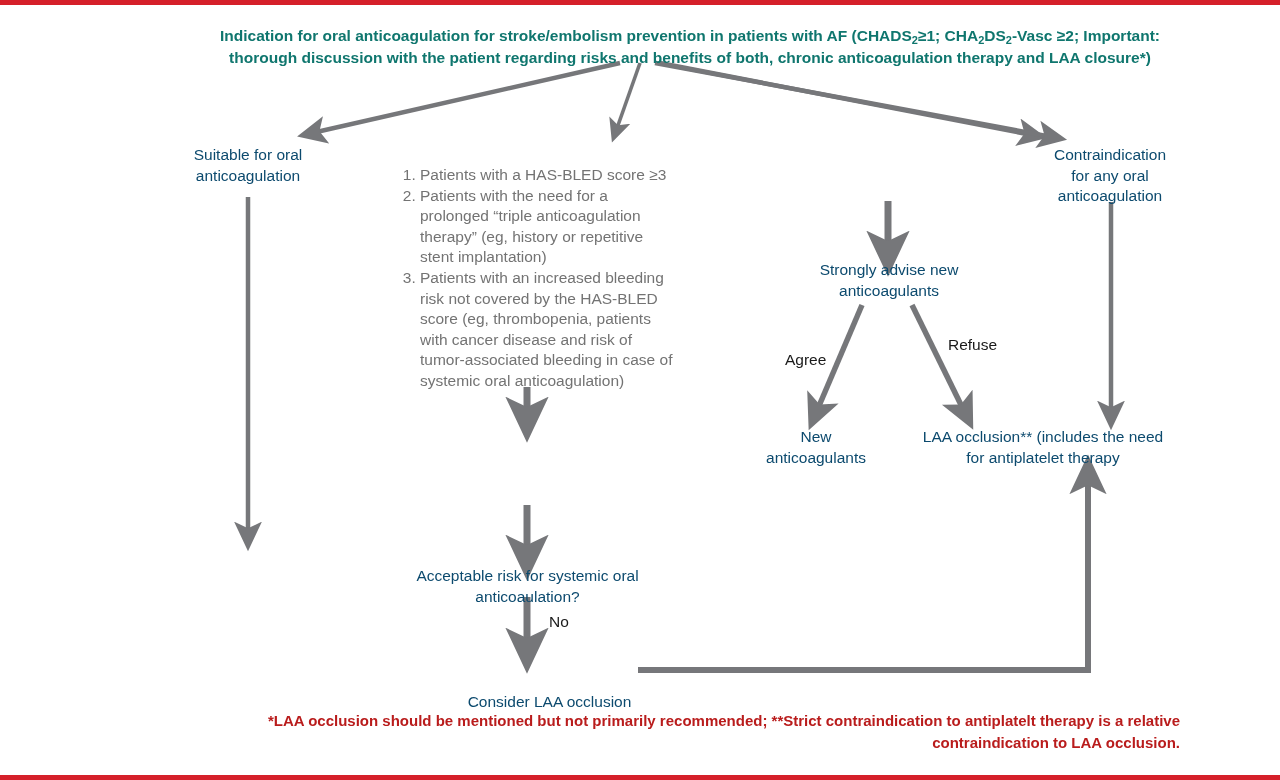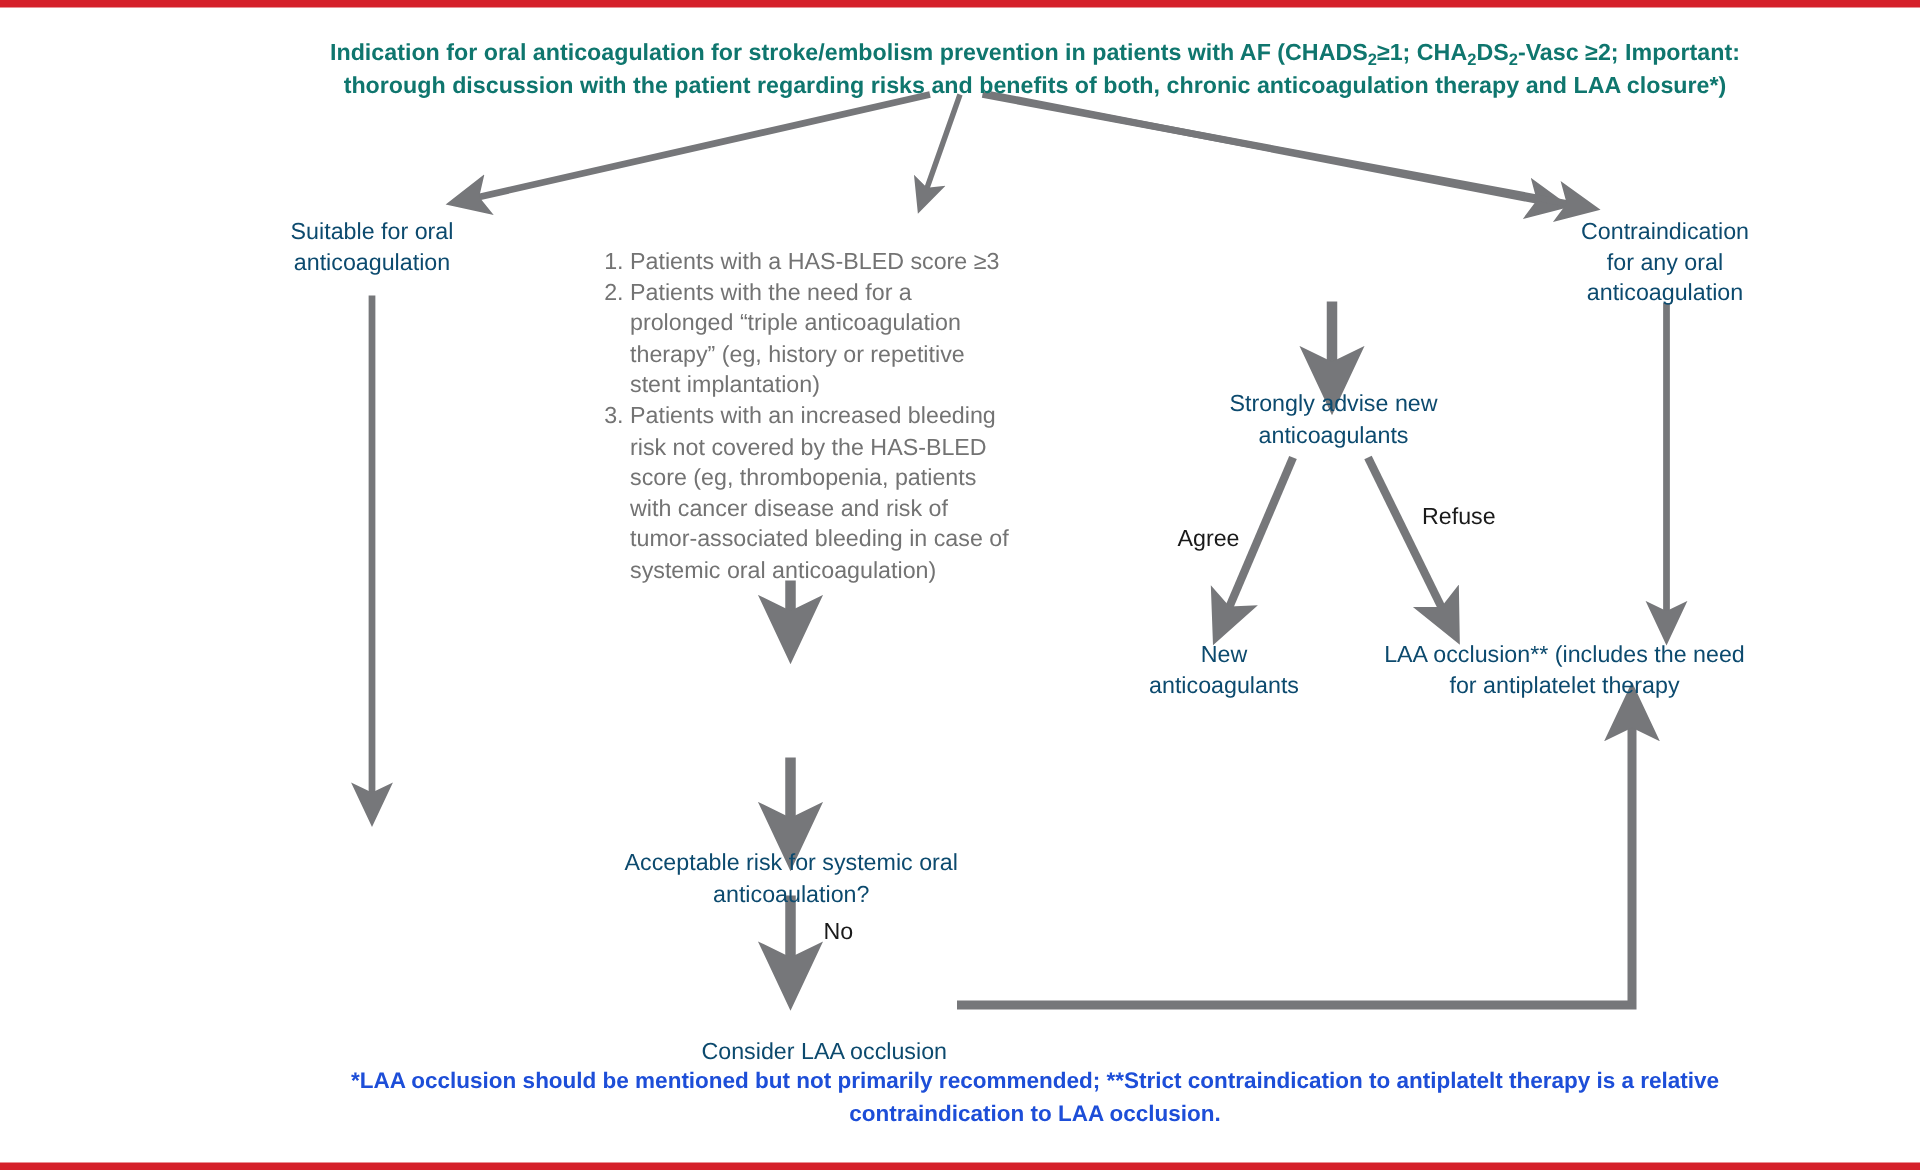--- a/index.html
+++ b/index.html
@@ -44,22 +44,22 @@
     line-height: 1.45;
     text-align: center;
     color: #0f766e;
     z-index: 2;
   }
   .footnote {
     position: absolute;
     font-weight: bold;
     font-size: 15px;
     line-height: 1.45;
-    text-align: center;
-    color: #1d4ed8;
+    text-align: right;
+    color: #b91c1c;
     z-index: 2;
   }
   .bullets {
     position: absolute;
     color: #737373;
     font-size: 15.5px;
     line-height: 1.33;
     z-index: 2;
   }
   .bullets ol {

